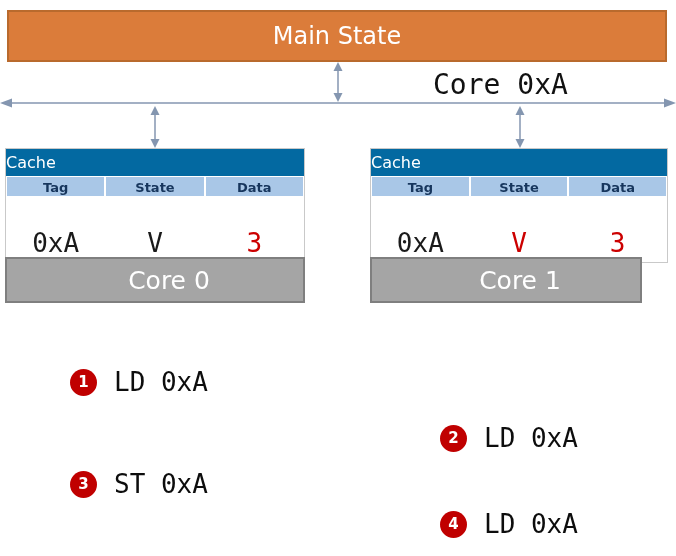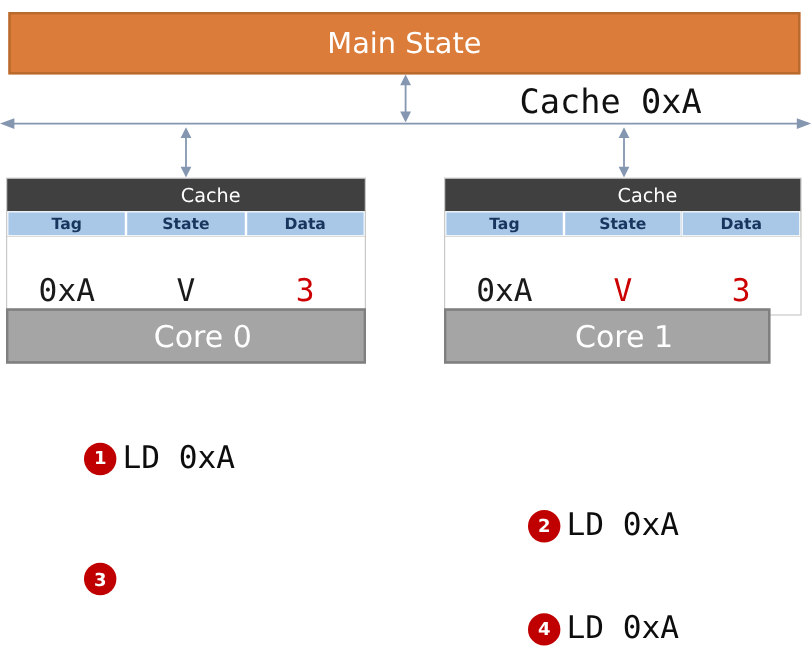--- a/index.html
+++ b/index.html
@@ -27,24 +27,24 @@
     font-family: "DejaVu Sans Mono", "Liberation Mono", monospace;
     font-size: 28px; color: #111111; white-space: pre;
   }
 
   
   .cache {
     position: absolute; top: 148px; width: 300px;
     border: 1px solid #c9c9c9; background: #ffffff;
   }
   .cache-header {
-    background: #404040; color: #ffffff; text-align: center;
-    height: 27px; line-height: 27px; font-size: 16px; padding-left: 41px;
+    background: #0369a1; color: #ffffff; 
+    height: 27px; line-height: 27px; font-size: 16px;
   }
-  .cache-cols { display: flex; background: #a16207; }
+  .cache-cols { display: flex; background: #a3a3a3; }
   .col-h {
     flex: 1; background: #A9C7E7; color: #17365D;
     font-weight: bold; font-size: 13px; text-align: center;
     height: 21px; line-height: 21px; border: 1px solid #ffffff;
   }
   .cache-row { display: flex; }
   .cell {
     flex: 1; text-align: center;
     font-family: "DejaVu Sans Mono", "Liberation Mono", monospace;
     font-size: 26px; height: 37px; line-height: 37px; color: #1a1a1a; margin-top: 28px;
@@ -61,21 +61,21 @@
   
   .event { position: absolute; display: flex; align-items: center; }
   .badge {
     width: 27px; height: 27px; border-radius: 50%;
     background: #C00000; color: #ffffff;
     font-size: 15px; font-weight: bold;
     display: flex; align-items: center; justify-content: center;
     flex: 0 0 27px;
   }
   .event-text {
-    margin-left: 5px;
+    margin-left: 17px;
     font-family: "DejaVu Sans Mono", "Liberation Mono", monospace;
     font-size: 26px; color: #0d0d0d; white-space: pre;
   }
 </style>
 </head>
 <body>
 
 <div class="stage">
 
   <div class="memory">
@@ -87,21 +87,21 @@
     <polygon points="8,0 3.5,9 12.5,9" fill="#8496B0"></polygon>
     <polygon points="8,40 3.5,31 12.5,31" fill="#8496B0"></polygon>
   </svg>
 
   <svg class="arrow-svg" style="left:0px; top:95px;" width="676" height="16">
     <line x1="10" y1="8" x2="666" y2="8" stroke="#8496B0" stroke-width="1.5"></line>
     <polygon points="0,8 12,3.5 12,12.5" fill="#8496B0"></polygon>
     <polygon points="676,8 664,3.5 664,12.5" fill="#8496B0"></polygon>
   </svg>
 
-  <div class="bus-label">Cache 0xA</div>
+  <div class="bus-label">Core 0xA</div>
 
   <svg class="arrow-svg" style="left:147px; top:106px;" width="16" height="42">
     <line x1="8" y1="8" x2="8" y2="34" stroke="#8496B0" stroke-width="1.5"></line>
     <polygon points="8,0 3.5,9 12.5,9" fill="#8496B0"></polygon>
     <polygon points="8,42 3.5,33 12.5,33" fill="#8496B0"></polygon>
   </svg>
 
   <svg class="arrow-svg" style="left:512px; top:106px;" width="16" height="42">
     <line x1="8" y1="8" x2="8" y2="34" stroke="#8496B0" stroke-width="1.5"></line>
     <polygon points="8,0 3.5,9 12.5,9" fill="#8496B0"></polygon>
@@ -148,20 +148,21 @@
     <div class="event-text">LD 0xA</div>
   </div>
 
   <div class="event" style="left:440px; top:423px;">
     <div class="badge">2</div>
     <div class="event-text">LD 0xA</div>
   </div>
 
   <div class="event" style="left:70px; top:469px;">
     <div class="badge">3</div>
+    <div class="event-text">ST 0xA</div>
   </div>
 
   <div class="event" style="left:440px; top:509px;">
     <div class="badge">4</div>
     <div class="event-text">LD 0xA</div>
   </div>
 
 </div>
 
 </body></html>

